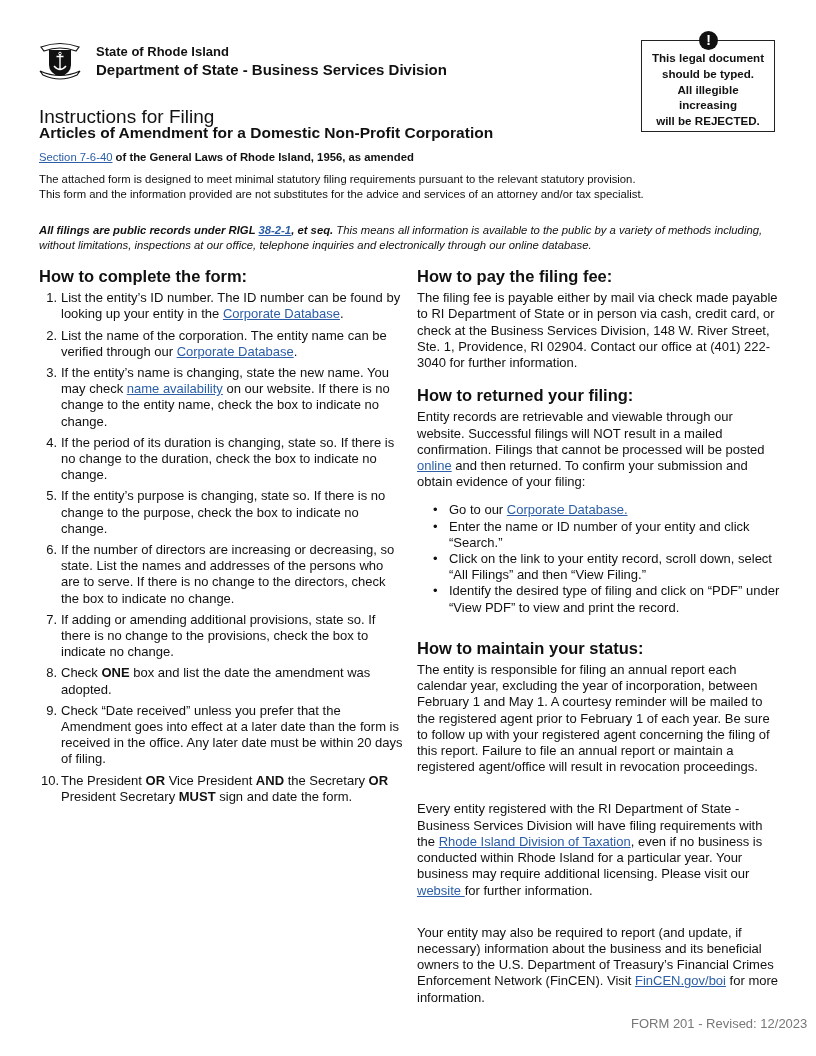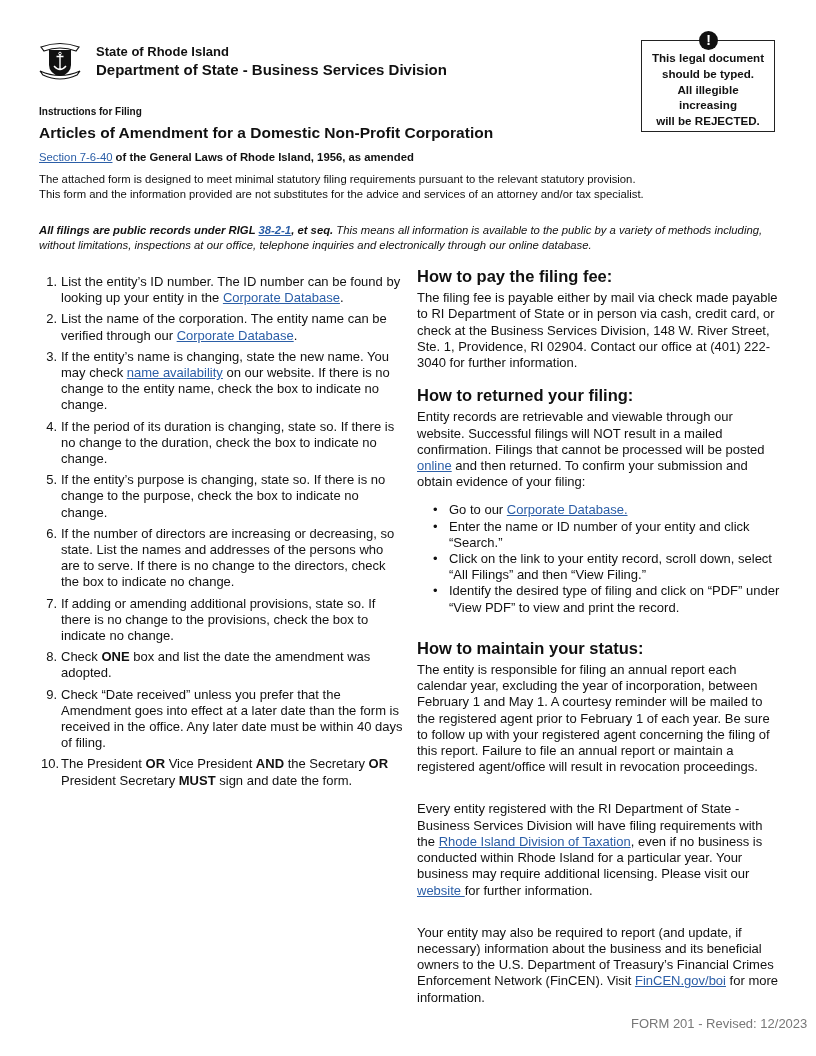--- a/index.html
+++ b/index.html
@@ -11,21 +11,21 @@
   .seal { left: 38px; top: 38px; width: 44px; height: 44px; }
   .org-top { left: 96px; top: 44px; font-size: 13px; font-weight: bold; }
   .org-main { left: 96px; top: 61px; font-size: 15px; font-weight: bold; }
 
   .warn-box { left: 641px; top: 40px; width: 134px; height: 92px; border: 1.3px solid #222;
               box-sizing: border-box; text-align: center; font-size: 11.6px; font-weight: bold;
               line-height: 15.8px; padding-top: 9px; }
   .warn-icon { position: absolute; left: 57px; top: -10px; width: 19px; height: 19px; border-radius: 50%;
                background: #111; color: #fff; font-size: 14px; line-height: 19px; font-weight: bold; text-align: center; }
 
-  .title1 { left: 39px; top: 106px; font-size: 10px; font-weight: bold; }
+  .title1 { left: 39px; top: 106px; font-size: 19px; font-weight: normal; }
   .title2 { left: 39px; top: 124px; font-size: 15.5px; font-weight: bold; }
 
   .section-ref { left: 39px; top: 151px; font-size: 11.3px; }
   .section-ref b { font-weight: bold; }
   .disclaimer { left: 39px; top: 172px; font-size: 11.3px; line-height: 15px; width: 740px; }
   .public { left: 39px; top: 223px; font-size: 11.3px; line-height: 15px; width: 740px; font-style: italic; }
   .public b { font-weight: bold; }
 
   h2 { margin: 0; font-size: 16.5px; font-weight: bold; }
   .col { font-size: 13px; line-height: 16.2px; }
@@ -81,30 +81,31 @@
 <div class="abs disclaimer">
   <div>The attached form is designed to meet minimal statutory filing requirements pursuant to the relevant statutory provision.</div>
   <div>This form and the information provided are not substitutes for the advice and services of an attorney and/or tax specialist.</div>
 </div>
 
 <div class="abs public">
   <b>All filings are public records under RIGL </b><b><a href="#">38-2-1</a></b><b>, et seq.</b><span> This means all information is available to the public by a variety of methods including, without limitations, inspections at our office, telephone inquiries and electronically through our online database.</span>
 </div>
 
 <div class="abs col left-col">
+  <h2>How to complete the form:</h2>
   <ol>
     <li><span class="num">1.</span><span>List the entity’s ID number. The ID number can be found by looking up your entity in the </span><a href="#">Corporate Database</a><span>.</span></li>
     <li><span class="num">2.</span><span>List the name of the corporation. The entity name can be verified through our </span><a href="#">Corporate Database</a><span>.</span></li>
     <li><span class="num">3.</span><span>If the entity’s name is changing, state the new name. You may check </span><a href="#">name availability</a><span> on our website. If there is no change to the entity name, check the box to indicate no change.</span></li>
     <li><span class="num">4.</span><span>If the period of its duration is changing, state so. If there is no change to the duration, check the box to indicate no change.</span></li>
     <li><span class="num">5.</span><span>If the entity’s purpose is changing, state so. If there is no change to the purpose, check the box to indicate no change.</span></li>
     <li><span class="num">6.</span><span>If the number of directors are increasing or decreasing, so state. List the names and addresses of the persons who are to serve. If there is no change to the directors, check the box to indicate no change.</span></li>
     <li><span class="num">7.</span><span>If adding or amending additional provisions, state so. If there is no change to the provisions, check the box to indicate no change.</span></li>
     <li><span class="num">8.</span><span>Check </span><b>ONE</b><span> box and list the date the amendment was adopted.</span></li>
-    <li><span class="num">9.</span><span>Check “Date received” unless you prefer that the Amendment goes into effect at a later date than the form is received in the office. Any later date must be within 40 days of filing.</span></li>
+    <li><span class="num">9.</span><span>Check “Date received” unless you prefer that the Amendment goes into effect at a later date than the form is received in the office. Any later date must be within 20 days of filing.</span></li>
     <li class="wide"><span class="num">10.</span><span>The President </span><b>OR</b><span> Vice President </span><b>AND</b><span> the Secretary </span><b>OR</b><span> President Secretary </span><b>MUST</b><span> sign and date the form.</span></li>
   </ol>
 </div>
 
 <div class="abs col right-col">
   <h2>How to pay the filing fee:</h2>
   <p>The filing fee is payable either by mail via check made payable to RI Department of State or in person via cash, credit card, or check at the Business Services Division, 148 W. River Street, Ste. 1, Providence, RI 02904. Contact our office at (401) 222-3040 for further information.</p>
 
   <h2 class="gap">How to returned your filing:</h2>
   <p><span>Entity records are retrievable and viewable through our website. Successful filings will NOT result in a mailed confirmation. Filings that cannot be processed will be posted </span><a href="#">online</a><span> and then returned. To confirm your submission and obtain evidence of your filing:</span></p>

